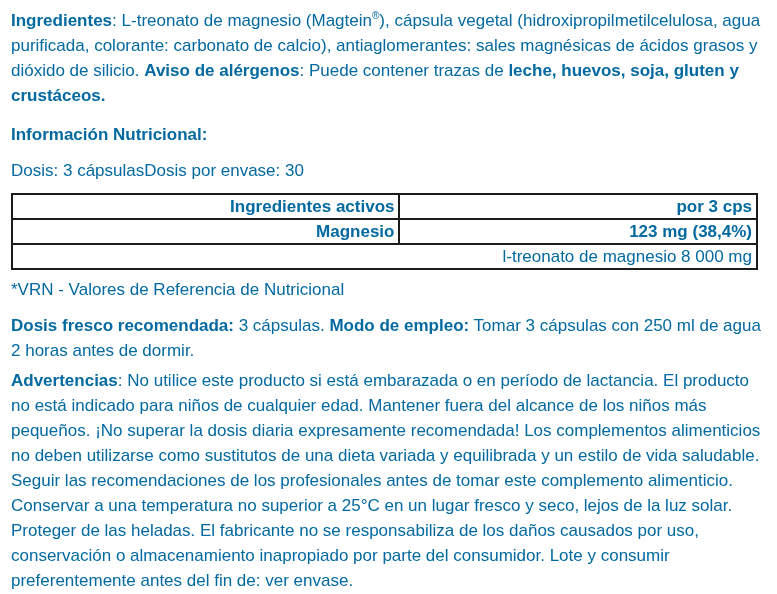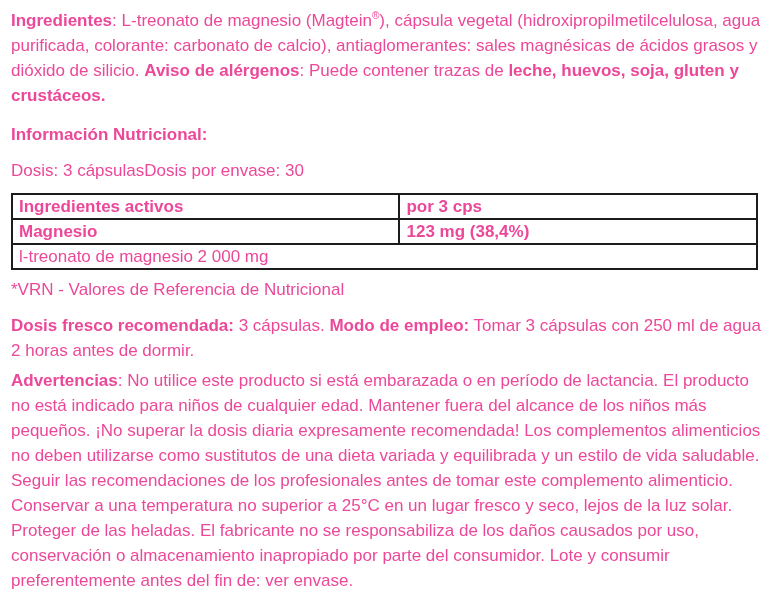--- a/index.html
+++ b/index.html
@@ -7,21 +7,21 @@
     padding: 0;
     background: #ffffff;
   }
   .page {
     position: relative;
     width: 777px;
     height: 594px;
     box-sizing: border-box;
     padding: 8px 14px 0 11px;
     background: #ffffff;
-    color: #ec4899;
+    color: #0369a1;
     font-family: "Liberation Sans", sans-serif;
     font-size: 17px;
     line-height: 25px;
     overflow: hidden;
   }
   p { margin: 0; }
   .b { font-weight: bold; }
   sup.reg {
     font-size: 10px;
     line-height: 0;
@@ -43,20 +43,21 @@
     table-layout: fixed;
   }
   table.nutrition td {
     border: 2px solid #1c1c1c;
     padding: 1px 4px 1px 6px;
     line-height: 21px;
     height: 21px;
     vertical-align: middle;
     overflow: hidden;
     white-space: nowrap;
+    text-align: right;
   }
   table.nutrition tr.boldrow td { font-weight: bold; }
   td.col1 { width: 50.4%; }
   td.lastrow {
     border-top-width: 4px;
     font-weight: normal;
   }
   .footnote { margin-bottom: 11px; }
   .p-dosage { margin-bottom: 5px; }
   .p-warnings { margin-bottom: 0; }
@@ -79,21 +80,21 @@
     <tbody>
         <tr class="boldrow">
       <td class="col1">Ingredientes activos</td>
       <td>por 3 cps</td>
     </tr>
     <tr class="boldrow">
       <td class="col1">Magnesio</td>
       <td>123 mg (38,4%)</td>
     </tr>
     <tr>
-      <td class="lastrow" colspan="2">l-treonato de magnesio 2 000 mg</td>
+      <td class="lastrow" colspan="2">l-treonato de magnesio 8 000 mg</td>
     </tr>
   </tbody>
     </table>
 
   <p class="footnote">*VRN - Valores de Referencia de Nutricional</p>
 
   <p class="p-dosage"><span class="b">Dosis fresco recomendada:</span><span> 3 cápsulas. </span><span class="b">Modo de empleo:</span><span> Tomar 3 cápsulas con 250 ml de agua 2 horas antes de dormir.</span></p>
 
   <p class="p-warnings"><span class="b">Advertencias</span><span>: No utilice este producto si está embarazada o en período de lactancia. El producto no está indicado para niños de cualquier edad. Mantener fuera del alcance de los niños más pequeños. ¡No superar la dosis diaria expresamente recomendada! Los complementos alimenticios no deben utilizarse como sustitutos de una dieta variada y equilibrada y un estilo de vida saludable. Seguir las recomendaciones de los profesionales antes de tomar este complemento alimenticio. Conservar a una temperatura no superior a 25°C en un lugar fresco y seco, lejos de la luz solar. Proteger de las heladas. El fabricante no se responsabiliza de los daños causados por uso, conservación o almacenamiento inapropiado por parte del consumidor. Lote y consumir preferentemente antes del fin de: ver envase.</span></p>
 

